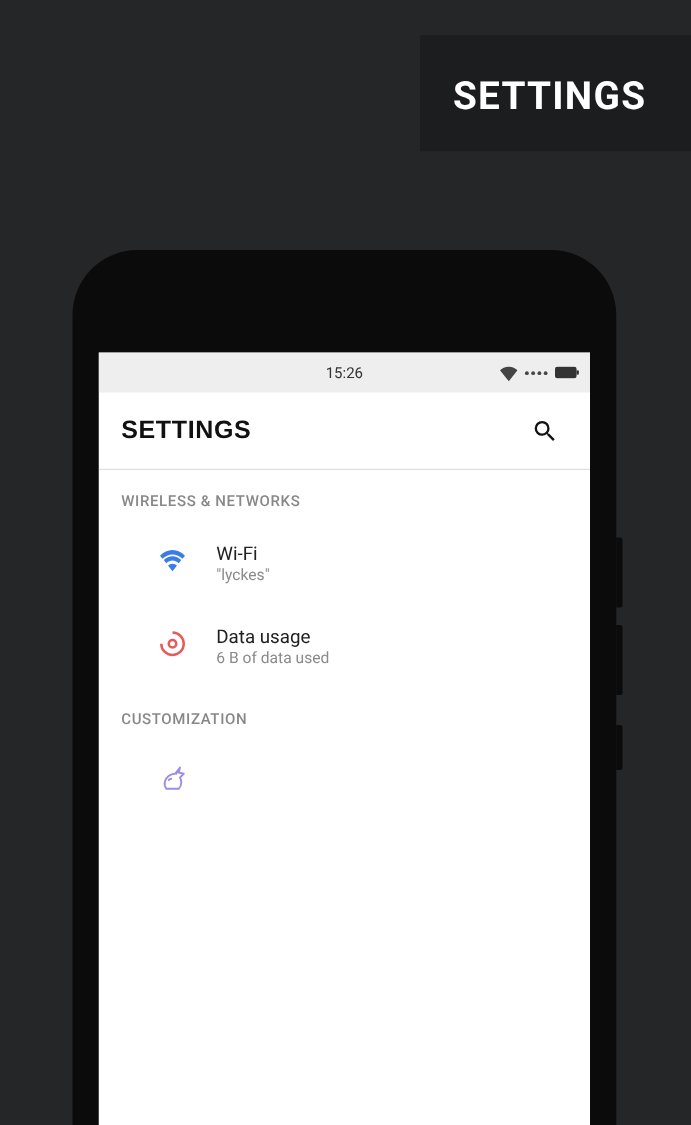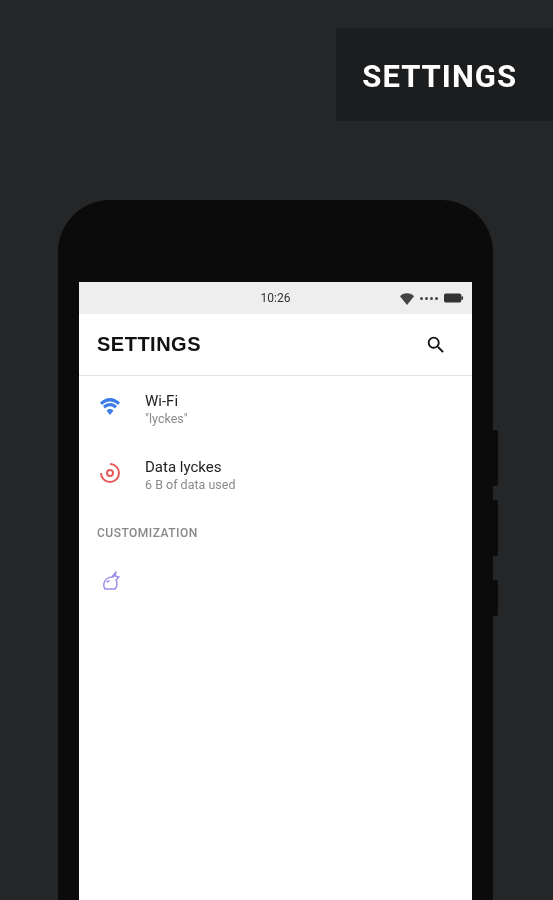--- a/index.html
+++ b/index.html
@@ -119,20 +119,21 @@
       font-weight: 500;
       color: #888;
       letter-spacing: 0.5px;
       padding: 18px 18px 10px 18px;
     }
     .item {
       display: flex;
       align-items: flex-start;
       padding: 16px 18px;
       gap: 22px;
+      margin-left: 28px;
     }
     .item .icon {
       width: 26px;
       height: 26px;
       flex-shrink: 0;
       display: flex;
       align-items: center;
       justify-content: center;
       margin-top: 2px;
     }
@@ -165,21 +166,21 @@
 </div>
 
 <div class="phone">
   <div class="side-btn sb1"></div>
   <div class="side-btn sb2"></div>
   <div class="side-btn sb3"></div>
 
   <div class="phone-inner">
 
     <div class="statusbar">
-      <span class="time">10:26</span>
+      <span class="time">15:26</span>
       <div class="right">
         <span>
           <svg width="14" height="14" viewBox="0 0 24 24">
               <path fill="#444" d="M12 4C7 4 2.7 6 0 9l12 15L24 9c-2.7-3-7-5-12-5zm0 6c-2.8 0-5.3 1-7.1 2.8L12 21l7.1-8.2C17.3 11 14.8 10 12 10z"></path>
             </svg>
         </span>
         <span style="display:flex;gap:2px;align-items:center">
           <span style="width:3px;height:3px;background:#444;border-radius:50%"></span>
           <span style="width:3px;height:3px;background:#444;border-radius:50%"></span>
           <span style="width:3px;height:3px;background:#444;border-radius:50%"></span>
@@ -198,20 +199,21 @@
       <div class="title">SETTINGS</div>
       <div class="search-btn">
         <svg width="22" height="22" viewBox="0 0 24 24">
             <path fill="#111" d="M15.5 14h-.79l-.28-.27A6.47 6.47 0 0016 9.5 6.5 6.5 0 109.5 16a6.47 6.47 0 004.23-1.57l.27.28v.79L19 20.49 20.49 19 15.5 14zM9.5 14A4.5 4.5 0 1114 9.5 4.49 4.49 0 019.5 14z"></path>
           </svg>
       </div>
     </div>
 
     <div class="content">
 
+      <div class="section-header">WIRELESS &amp; NETWORKS</div>
 
       <div class="item">
         <div class="icon">
           <svg width="24" height="24" viewBox="0 0 24 24">
               <path d="M12 20l3.5-4.5c-1-.9-2.2-1.5-3.5-1.5s-2.5.6-3.5 1.5L12 20zm-7-9l2 2.5C8.7 12 10.3 11.3 12 11.3s3.3.7 5 2.2l2-2.5c-2-1.8-4.4-3-7-3s-5 1.2-7 3zm-3-3.5L4 10c2.3-2.1 5-3.5 8-3.5s5.7 1.4 8 3.5l2-2.5C19.1 4.8 15.7 3 12 3S4.9 4.8 2 7.5z" fill="#3b7ce8"></path>
             </svg>
         </div>
         <div class="text">
           <div class="primary">Wi-Fi</div>
           <div class="secondary">"lyckes"</div>
@@ -221,21 +223,21 @@
 
 
       <div class="item">
         <div class="icon">
           <svg width="24" height="24" viewBox="0 0 24 24">
               <path fill="none" stroke-width="2" d="M12 3a9 9 0 11-9 9" stroke="#e85a5a"></path>
               <circle cx="12" cy="12" r="3" fill="none" stroke-width="2" stroke="#e85a5a"></circle>
             </svg>
         </div>
         <div class="text">
-          <div class="primary">Data lyckes</div>
+          <div class="primary">Data usage</div>
           <div class="secondary">6 B of data used</div>
         </div>
       </div>
 
 
       <div class="section-header">CUSTOMIZATION</div>
 
       <div class="item">
         <div class="icon">
           <svg width="24" height="24" viewBox="0 0 24 24">

